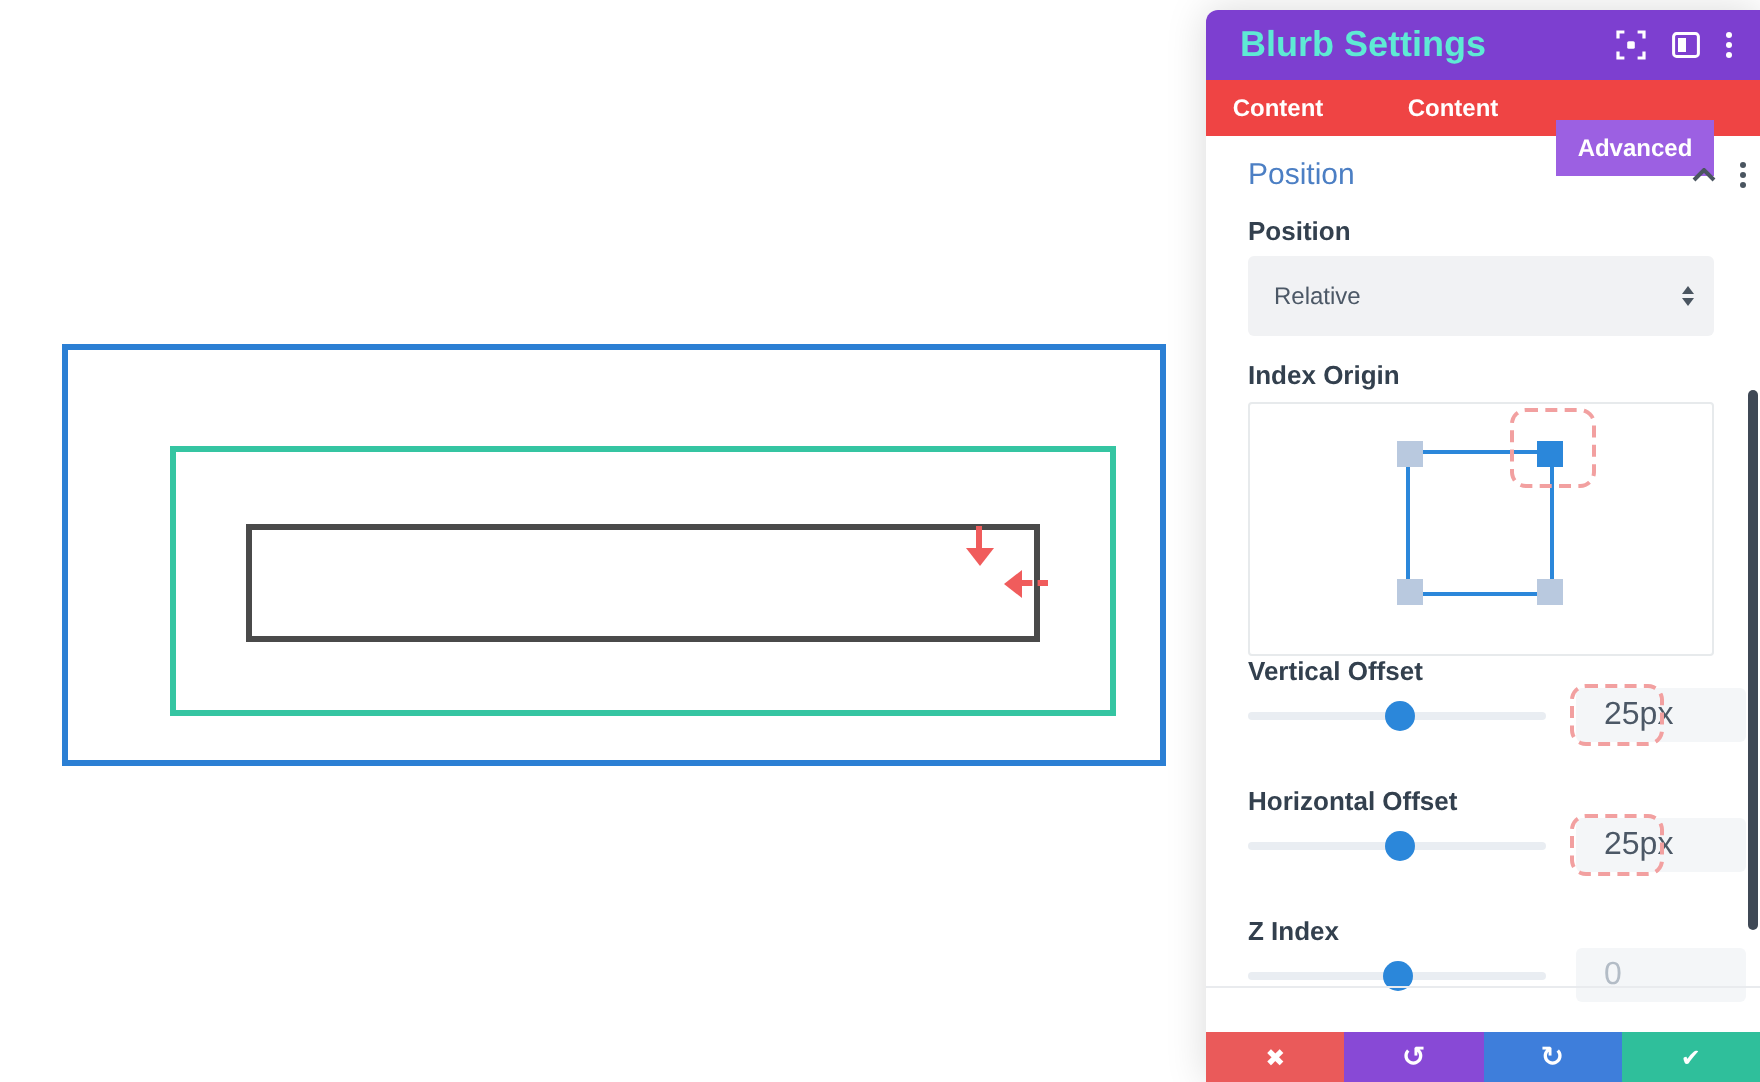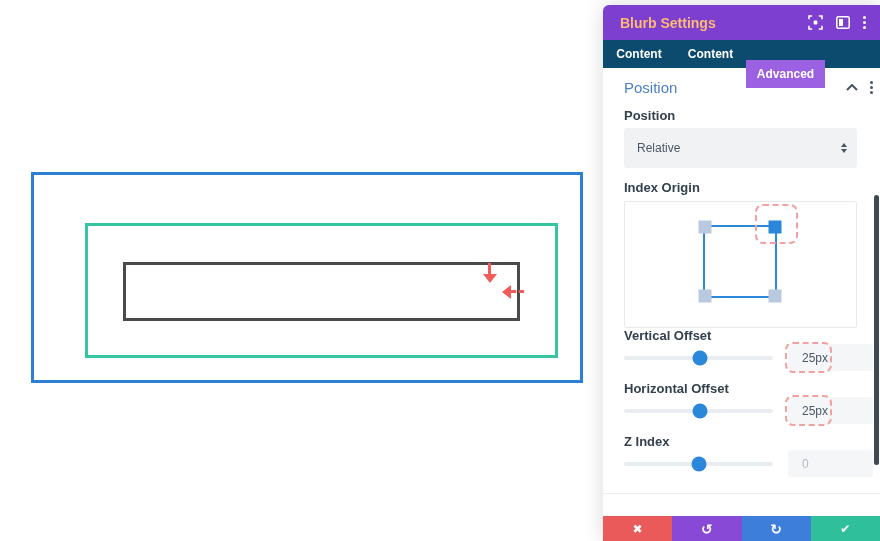--- a/index.html
+++ b/index.html
@@ -19,39 +19,39 @@
           border-left:7px solid transparent;border-right:7px solid transparent;border-top:9px solid #f05c5c;}
   .h-arrow-dash{position:absolute;left:511px;top:290px;width:13px;height:0;border-top:3px dashed #f05c5c;}
   .h-arrow-head{position:absolute;left:502px;top:285px;width:0;height:0;
           border-top:7px solid transparent;border-bottom:7px solid transparent;border-right:9px solid #f05c5c;}
 
   
   #panel{position:absolute;left:603px;top:5px;width:277px;height:536px;background:#fff;
          border-radius:6px 0 0 0;box-shadow:0 0 20px rgba(0,0,0,.15);}
   #panel-header{height:35px;background:#7d3fd0;border-radius:6px 0 0 0;display:flex;align-items:center;
          padding:0 14px 0 17px;box-sizing:border-box;}
-  #panel-title{flex:1;color:#fdba74;font-size:14px;font-weight:bold;}
+  #panel-title{flex:1;color:#5eead4;font-size:18px;font-weight:bold;}
   .hicons{display:flex;align-items:center;gap:13px;}
   .hicon{display:flex;align-items:center;justify-content:center;cursor:pointer;}
   .kebab{display:flex;flex-direction:column;gap:2px;}
   .kebab i{width:3px;height:3px;border-radius:50%;background:#fff;display:block;}
   .kebab.dark i{background:#4a5560;width:3px;height:3px;}
 
-  #tabbar{height:28px;background:#0c4a6e;display:flex;}
+  #tabbar{height:28px;background:#ef4444;display:flex;gap:16px;}
   .tab{height:100%;display:flex;align-items:center;justify-content:center;color:#fff;
        font-size:12px;font-weight:600;cursor:pointer;}
   .tab.t0{width:72px;}.tab.t1{width:71px;}.tab.t2{width:79px;margin-top:20px;}
   .tab.active{background:#9c60e2;}
 
   #panel-body{position:relative;padding:0 0 0 21px;}
   .section-hdr{margin-top:11px;width:249px;display:flex;align-items:center;}
   .section-title{flex:1;color:#4c7fc4;font-size:15px;}
   .section-hdr .hicon{margin-left:12px;}
   .fld-label{margin-top:12px;font-size:13px;font-weight:600;color:#33404e;}
-  .grp-label{margin-top:10px;font-size:13px;font-weight:600;color:#33404e;}
+  .grp-label{margin-top:22px;font-size:13px;font-weight:600;color:#33404e;}
 
   .select{margin-top:5px;width:233px;height:40px;background:#f1f2f4;border-radius:3px;
           display:flex;align-items:center;padding:0 10px 0 13px;box-sizing:border-box;cursor:pointer;}
   .select-value{flex:1;font-size:12px;color:#4c5866;}
   .stepper{display:flex;flex-direction:column;gap:2px;align-items:center;}
   .tri-up{width:0;height:0;border-left:3.5px solid transparent;border-right:3.5px solid transparent;border-bottom:4.5px solid #4a5560;}
   .tri-down{width:0;height:0;border-left:3.5px solid transparent;border-right:3.5px solid transparent;border-top:4.5px solid #4a5560;}
 
   .origin-box{margin-top:6px;width:231px;height:125px;border:1px solid #e7eaec;border-radius:2px;position:relative;background:#fff;}
   .origin-square{position:absolute;left:78px;top:23px;width:74px;height:73px;border:2px solid #2b87da;box-sizing:border-box;}
@@ -62,21 +62,21 @@
   .handle.br{left:100%;top:100%;}
   .origin-highlight{position:absolute;left:130px;top:2px;width:43px;height:40px;border:2px dashed #f2a0a0;
           border-radius:8px;box-sizing:border-box;pointer-events:none;}
 
   .slider-row{margin-top:1px;width:249px;height:27px;display:flex;align-items:center;}
   .slider{position:relative;width:149px;height:27px;margin-right:15px;}
   .track{position:absolute;left:0;right:0;top:50%;transform:translateY(-50%);height:4px;background:#e9edf2;border-radius:2px;cursor:pointer;}
   .thumb{position:absolute;left:51%;top:50%;width:15px;height:15px;background:#2b87da;border-radius:50%;
          transform:translate(-50%,-50%);cursor:pointer;}
   .value-box{position:relative;width:85px;height:27px;background:#f4f6f8;border-radius:3px;
-         display:flex;align-items:center;padding-left:14px;box-sizing:border-box;font-size:12px;color:#4c5866;}
+         display:flex;align-items:center;padding-left:14px;box-sizing:border-box;font-size:16px;color:#4c5866;}
   .value-box.placeholder{color:#b3bcc6;}
   .value-highlight{position:absolute;left:-3px;top:-2px;width:47px;height:31px;border:2px dashed #f2a0a0;
          border-radius:8px;box-sizing:border-box;pointer-events:none;}
 
   .divider{position:absolute;left:0;right:0;bottom:47px;border-top:1px solid #e9ebee;}
   #footer{position:absolute;left:0;right:0;bottom:0;height:25px;display:flex;}
   .fbtn{flex:1;display:flex;align-items:center;justify-content:center;color:#fff;
         font-size:12px;font-weight:bold;cursor:pointer;font-family:"DejaVu Sans",sans-serif;}
   .fbtn.close{background:#ea5a5a;}
   .fbtn.undo{background:#8849d6;font-size:14px;}

